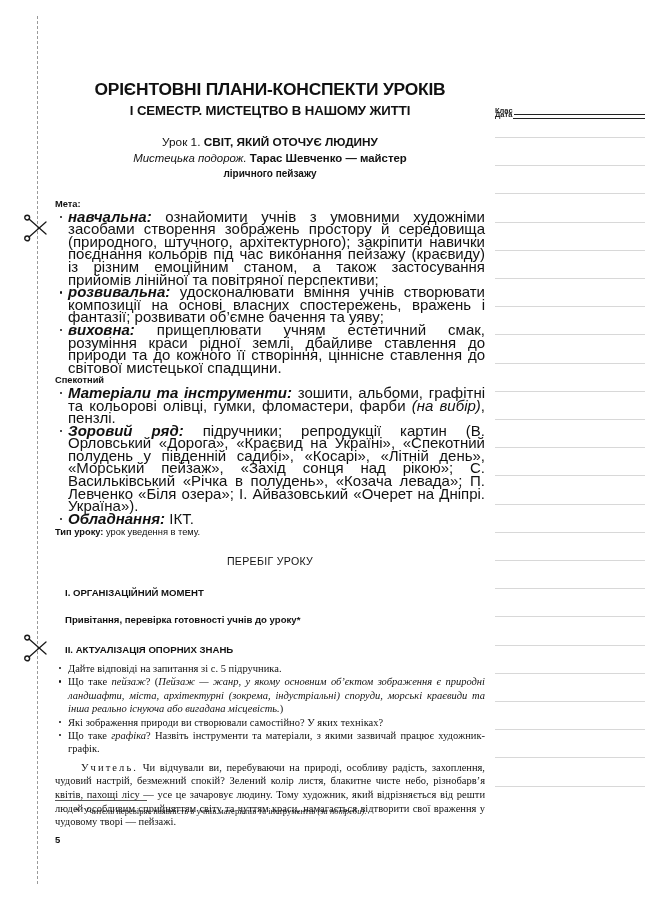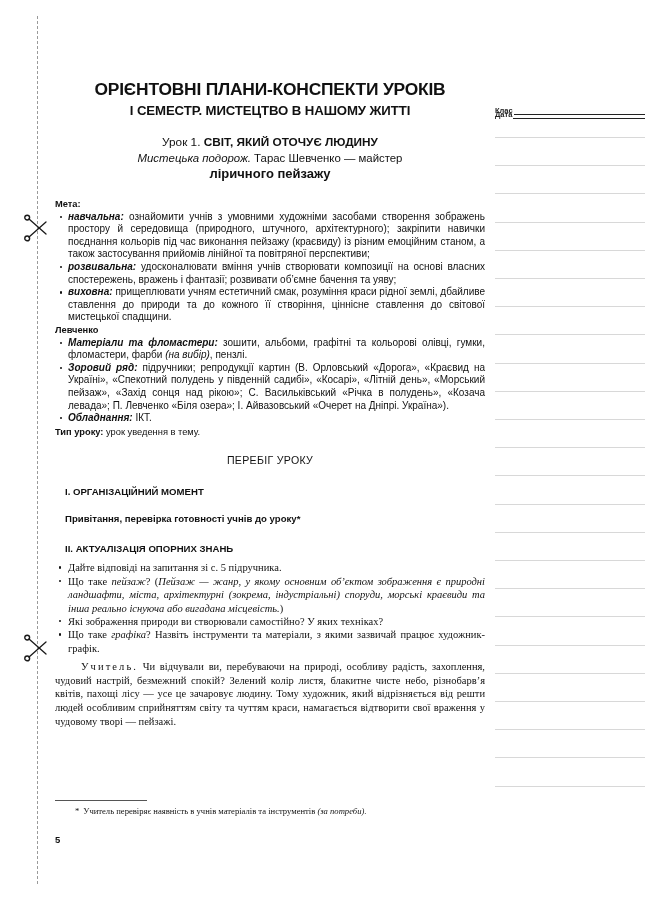--- a/index.html
+++ b/index.html
@@ -106,23 +106,23 @@
   .lesson-line .reg { font-weight: 400; }
   .lesson-line .bold { font-weight: 700; }
   .lesson-sub {
     font-size: 11.4px;
     text-align: center;
     line-height: 15px;
     margin-top: 1px;
     color: #111;
   }
   .lesson-sub .ital { font-style: italic; font-weight: 400; }
-  .lesson-sub .bold { font-weight: 400; }
+  .lesson-sub .bold { font-weight: 700; }
   .lesson-sub2 {
-    font-size: 13px;
+    font-size: 10px;
     font-weight: 700;
     text-align: center;
     line-height: 15px;
     color: #111;
   }
 
   
   .sec-label {
     font-size: 9.3px;
     font-weight: 700;
@@ -136,21 +136,21 @@
   #type-line { margin-top: 1px; }
 
   ul.blist {
     list-style: none;
     margin: 0;
     padding: 0;
   }
   ul.blist > li {
     position: relative;
     padding-left: 13px;
-    font-size: 10px;
+    font-size: 15px;
     line-height: 12.6px;
     text-align: justify;
     color: #111;
     margin: 0;
   }
   ul.blist > li::before {
     content: "";
     position: absolute;
     left: 5px; top: 5px;
     width: 2.4px; height: 2.4px;
@@ -327,23 +327,23 @@
   </div>
   <div class="lesson-sub2">ліричного пейзажу</div>
 
   <p class="sec-label" id="meta-label">Мета:</p>
   <ul class="blist">
     <li><span class="bi">навчальна:</span><span> ознайомити учнів з умовними художніми засобами створення зображень простору й середовища (природного, штучного, архітектурного); закріпити навички поєднання кольорів під час виконання пейзажу (краєвиду) із різним емоційним станом, а також застосування прийомів лінійної та повітряної перспективи;</span></li>
     <li><span class="bi">розвивальна:</span><span> удосконалювати вміння учнів створювати композиції на основі власних спостережень, вражень і фантазії; розвивати об’ємне бачення та уяву;</span></li>
     <li><span class="bi">виховна:</span><span> прищеплювати учням естетичний смак, розуміння краси рідної землі, дбайливе ставлення до природи та до кожного її створіння, ціннісне ставлення до світової мистецької спадщини.</span></li>
   </ul>
 
-  <p class="sec-label" id="equip-label">Левченко</p>
+  <p class="sec-label" id="equip-label">Спекотний</p>
   <ul class="blist">
-    <li><span class="bi">Матеріали та фломастери:</span><span> зошити, альбоми, графітні та кольорові олівці, гумки, фломастери, фарби </span><span class="it">(на вибір)</span><span>, пензлі.</span></li>
+    <li><span class="bi">Матеріали та інструменти:</span><span> зошити, альбоми, графітні та кольорові олівці, гумки, фломастери, фарби </span><span class="it">(на вибір)</span><span>, пензлі.</span></li>
     <li><span class="bi">Зоровий ряд:</span><span> підручники; репродукції картин (В. Орловський «Дорога», «Краєвид на Україні», «Спекотний полудень у південній садибі», «Косарі», «Літній день», «Морський пейзаж», «Захід сонця над рікою»; С. Васильківський «Річка в полудень», «Козача левада»; П. Левченко «Біля озера»; І. Айвазовський «Очерет на Дніпрі. Україна»).</span></li>
     <li><span class="bi">Обладнання:</span><span> ІКТ.</span></li>
   </ul>
 
   <p class="sec-label" id="type-line"><span>Тип уроку:</span><span class="norm"> урок уведення в тему.</span></p>
 
   <div class="perebig">ПЕРЕБІГ УРОКУ</div>
 
   <p class="rom-head" id="head-org">І. ОРГАНІЗАЦІЙНИЙ МОМЕНТ</p>
   <p class="greet-line" id="greeting">Привітання, перевірка готовності учнів до уроку*</p>

